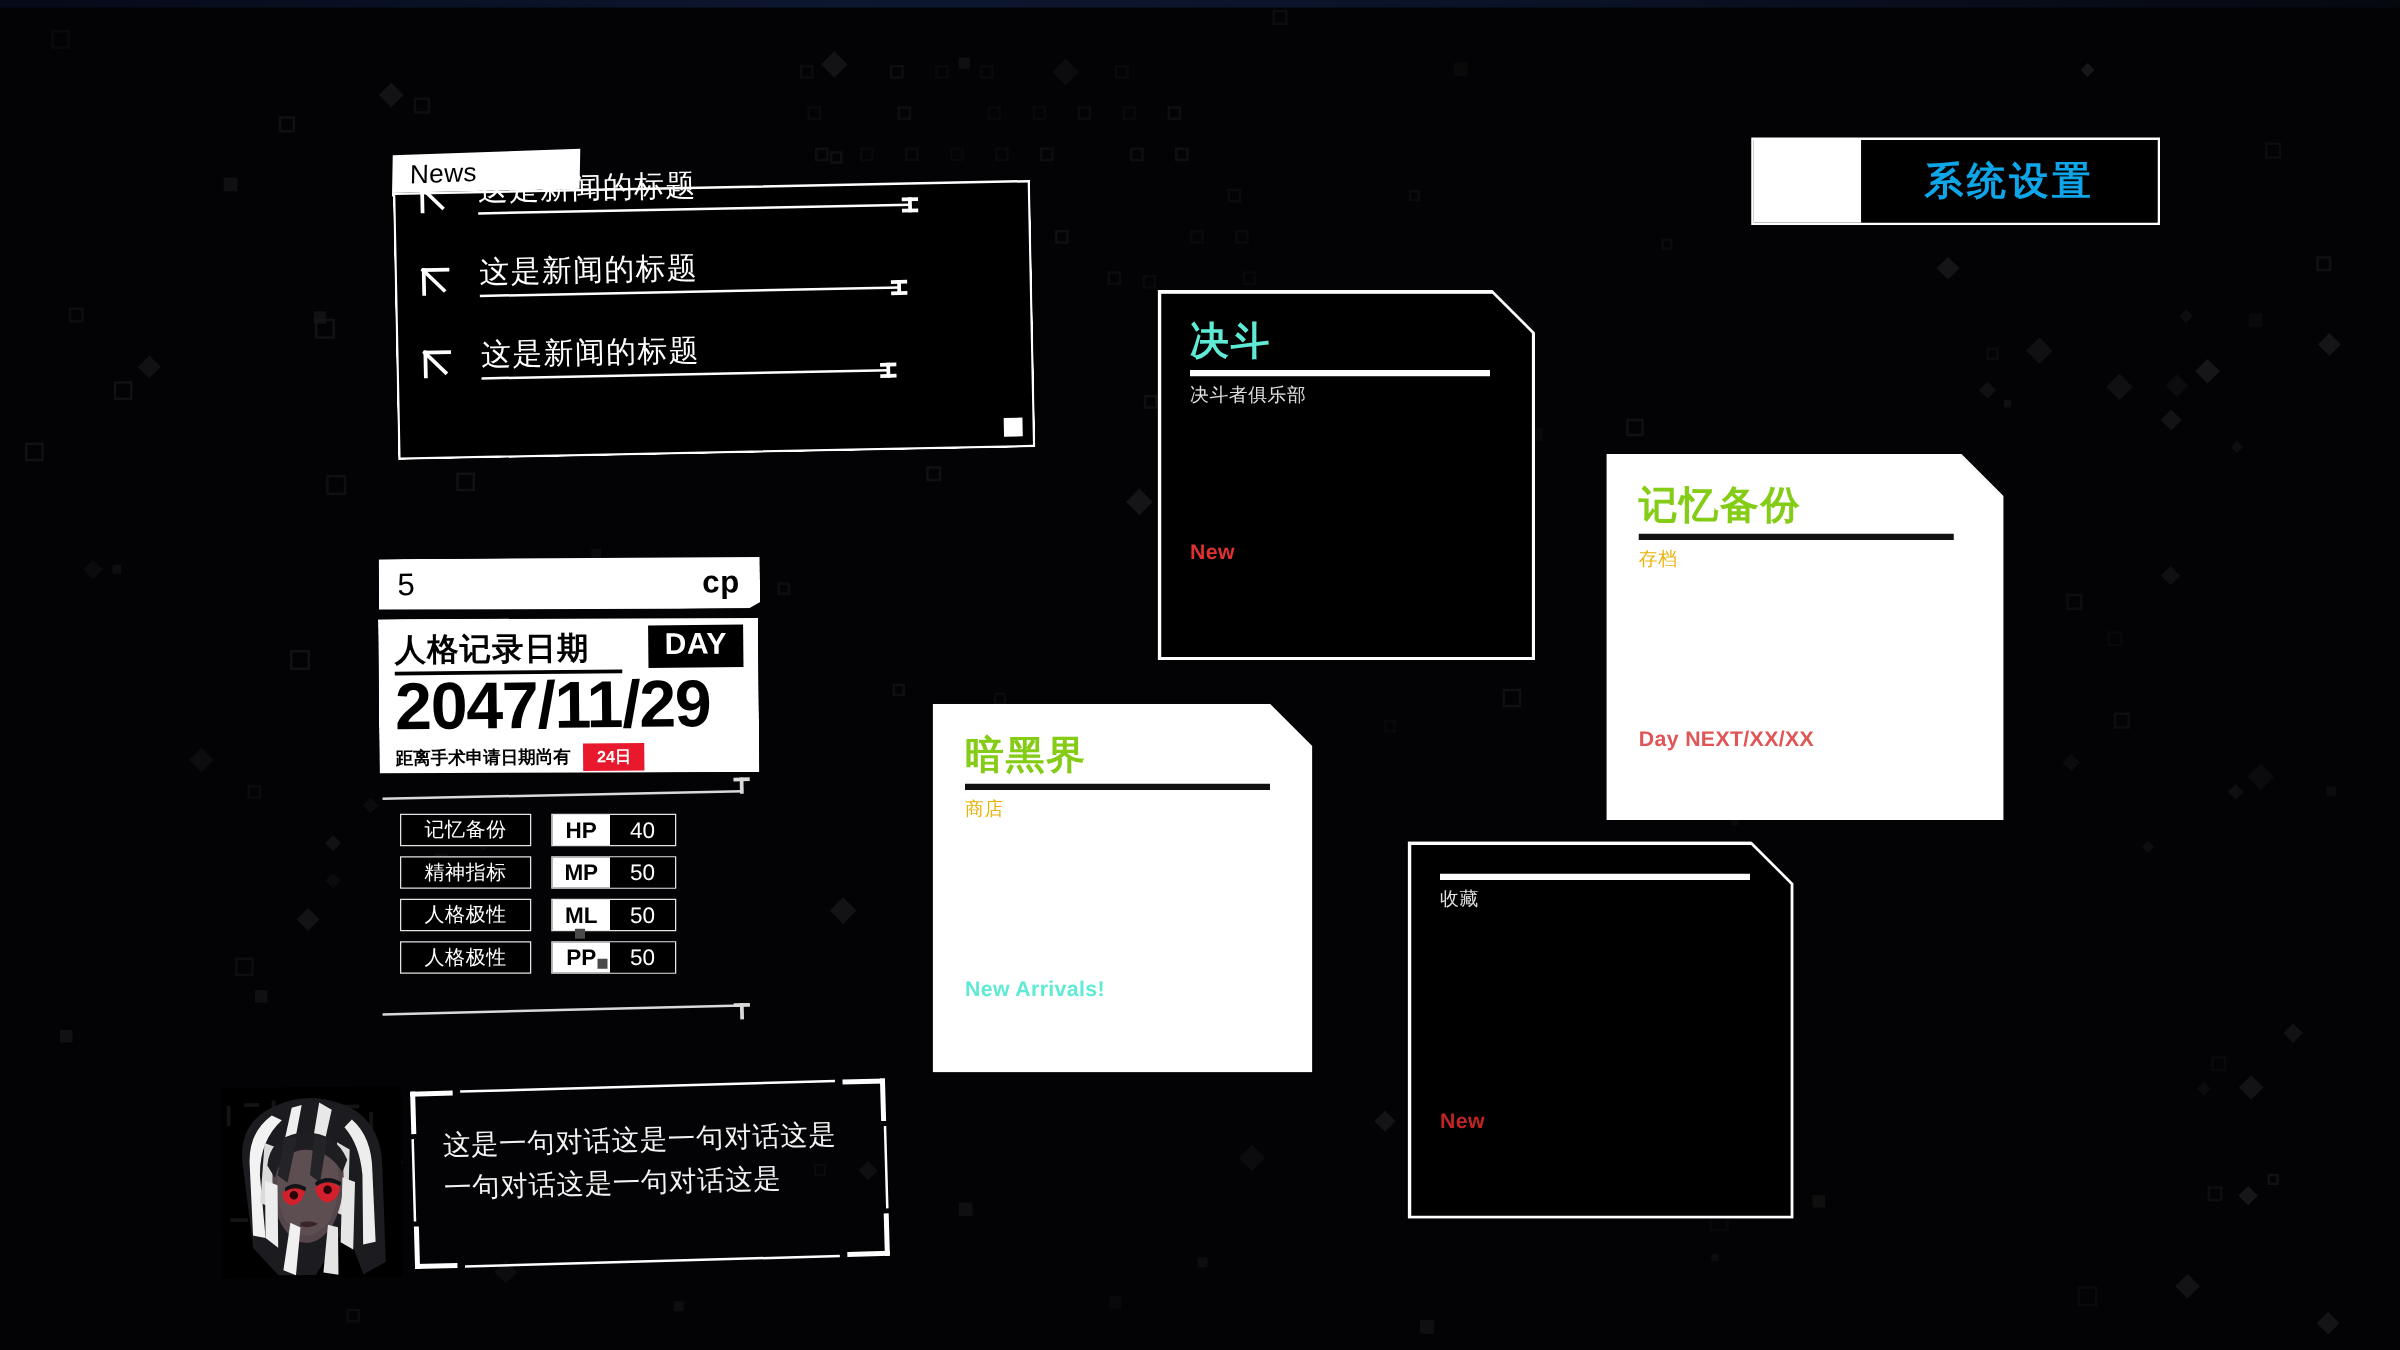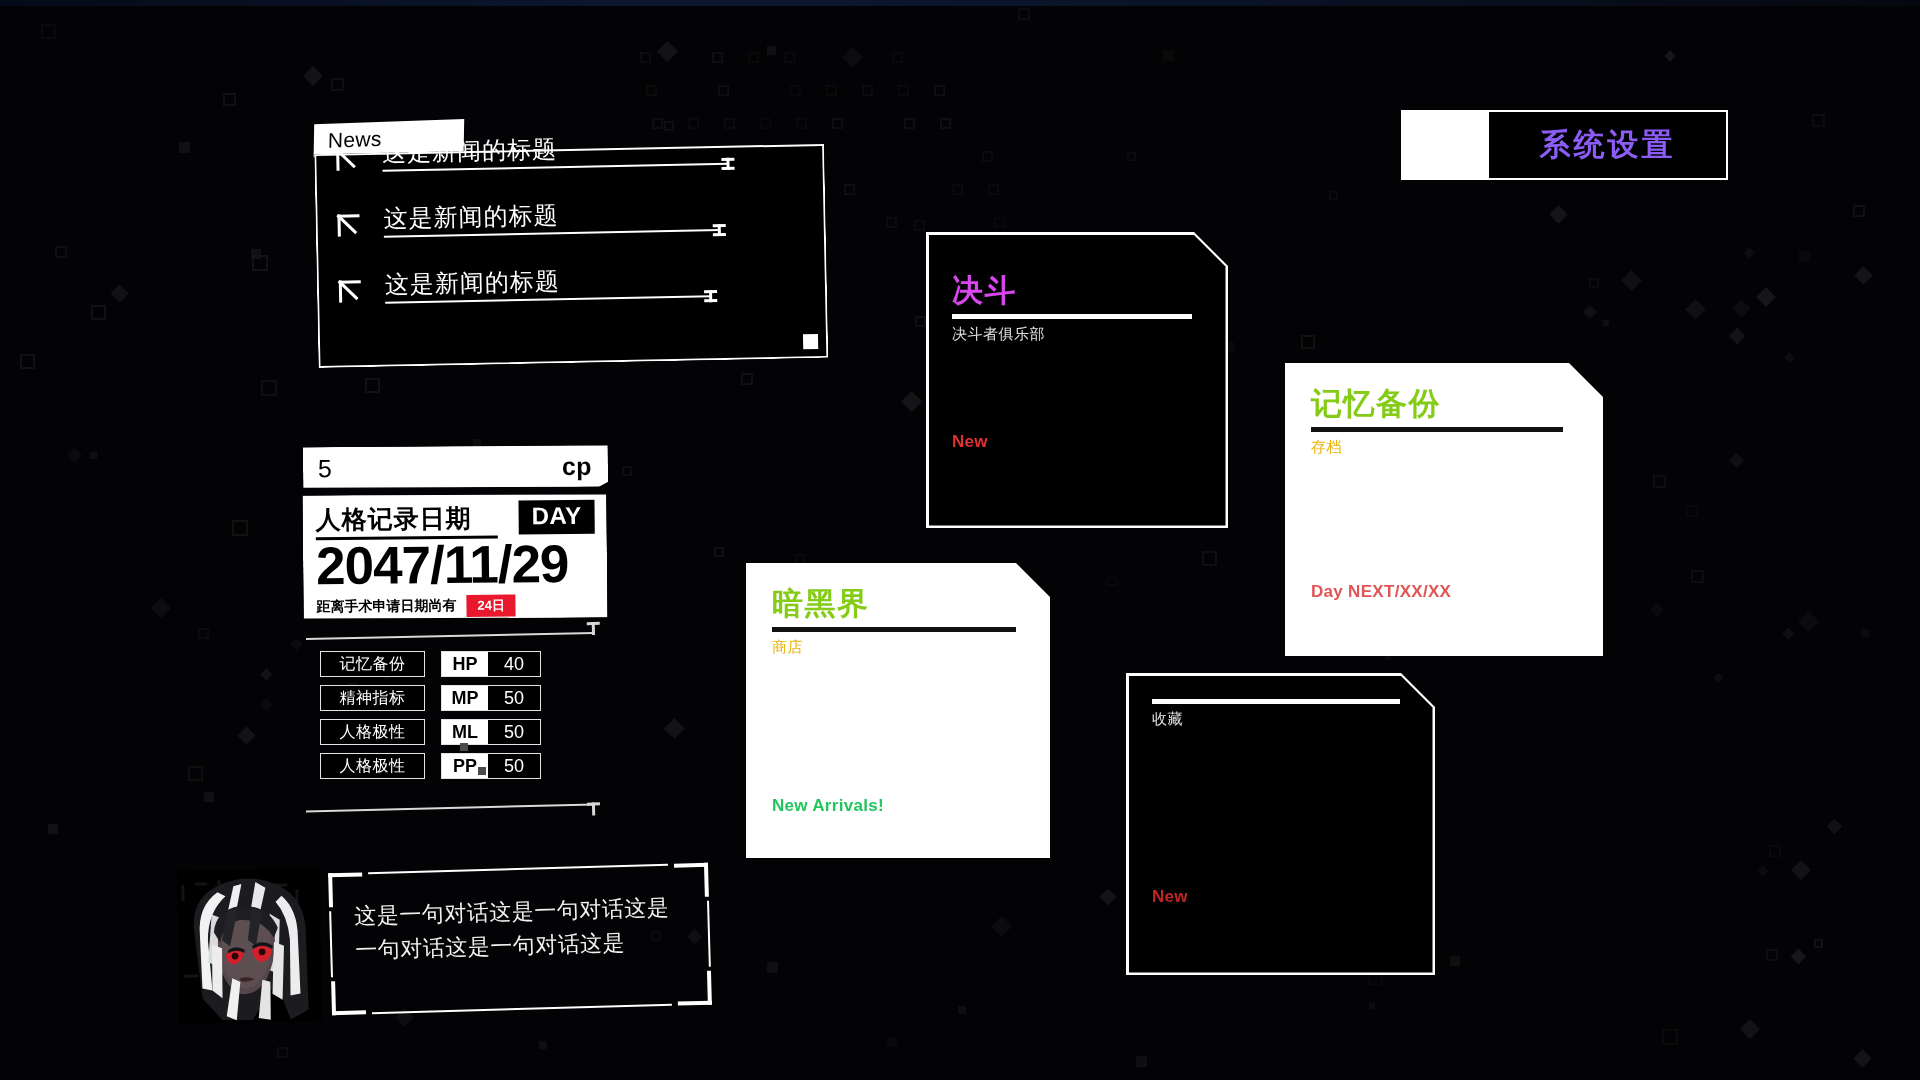--- a/index.html
+++ b/index.html
@@ -177,36 +177,36 @@
   .card-light .card-shape{ background:#fff; }
   .card-light .card-inner{ position:absolute; inset:0; background:transparent; }
   .card-content{ position:absolute; left:26px; top:22px; right:20px; bottom:16px; }
   .card-title{ font-size:31px; font-weight:bold; letter-spacing:1.5px; line-height:38px; }
   .card-rule{ height:5px; margin-top:4px; }
   .card-sub{ font-size:15px; margin-top:6px; letter-spacing:0.5px; }
   .card-badge{
     position:absolute; left:0; bottom:0; font-size:17px; font-weight:bold;
     letter-spacing:0.3px;
   }
-  .card-dark .card-title{ color:#d946ef;margin-top:18px; }
+  .card-dark .card-title{ color:#5eead4; }
   .card-dark .card-rule{ background:#fff; }
   .card-dark .card-sub{ color:#e0e0e0; }
   .card-light .card-title{ color:#84cc16; }
   .card-light .card-rule{ background:#111; }
   .card-light .card-sub{ color:#eab308; }
 
   
   #system-settings-btn{
     position:absolute; left:1401px; top:110px; width:327px; height:70px;
     border:2.5px solid #fff; background:#000; display:flex;
   }
   #sys-white-block{ width:86px; background:#fff; }
   #sys-dark-block{
     flex:1; background:#000; display:flex; align-items:center; justify-content:center;
-    font-size:31px; font-weight:bold; letter-spacing:3px; color:#8b5cf6;
+    font-size:31px; font-weight:bold; letter-spacing:3px; color:#0ea5e9;
   }
 
   
   #next-day-btn{
     position:absolute; right:52px; bottom:62px;
     display:flex; align-items:center; gap:16px;
   }
   #next-day-label{ font-size:45px; letter-spacing:1px; color:#fff; }
   #next-day-arrow-icon{ width:38px; height:38px; position:relative; }
 </style>
@@ -576,21 +576,21 @@
     </div>
   </div>
 
   <div class="module-card card-light" id="card-dark-world" style="left:746px;top:563px;width:304px;height:295px;">
     <div class="card-shape"></div>
     <div class="card-inner"></div>
     <div class="card-content">
       <div class="card-title">暗黑界</div>
       <div class="card-rule" style="width:244px"></div>
       <div class="card-sub">商店</div>
-      <div class="card-badge" style="color:#22c55e;bottom:26px">New Arrivals!</div>
+      <div class="card-badge" style="color:#5eead4;bottom:40px">New Arrivals!</div>
     </div>
   </div>
 
   <div class="module-card card-dark" id="card-personal-data" style="left:1126px;top:673px;width:309px;height:302px;">
     <div class="card-shape"></div>
     <div class="card-inner"></div>
     <div class="card-content">
       <div class="card-rule" style="width:248px"></div>
       <div class="card-sub">收藏</div>
       <div class="card-badge" style="color:#c02424;bottom:52px">New</div>

